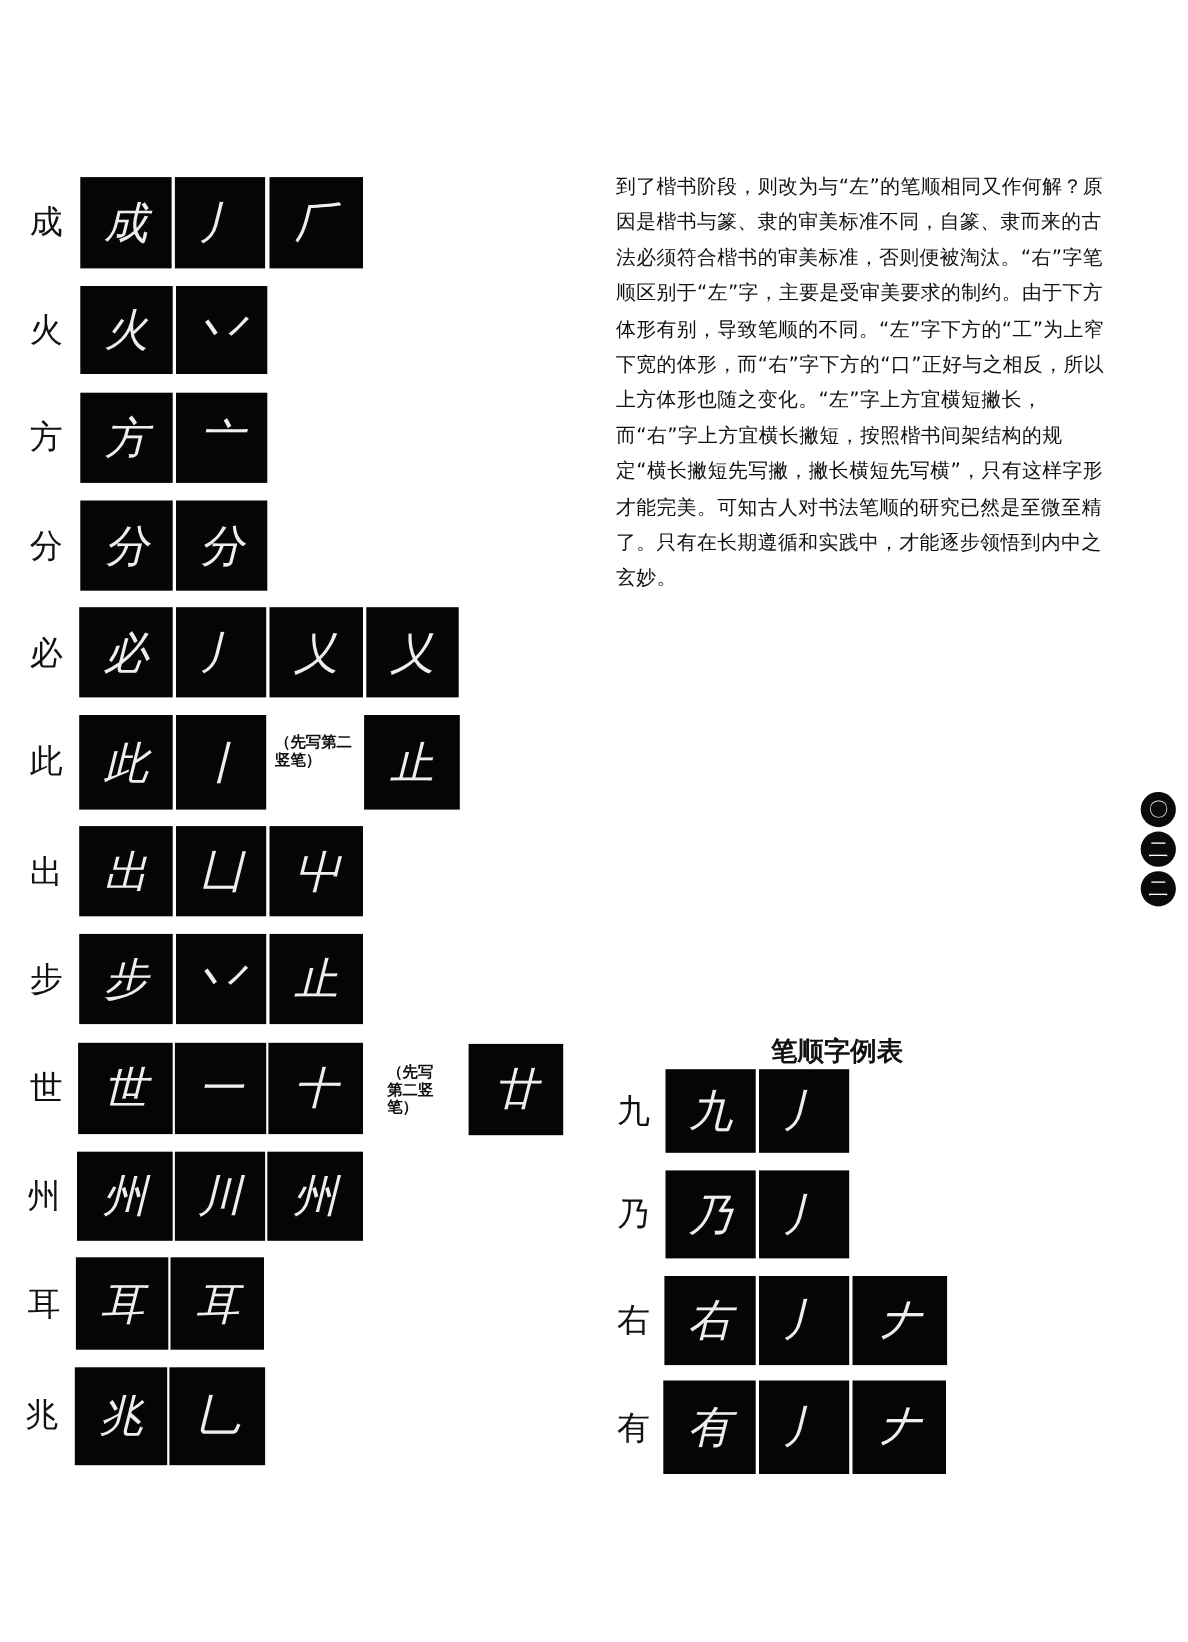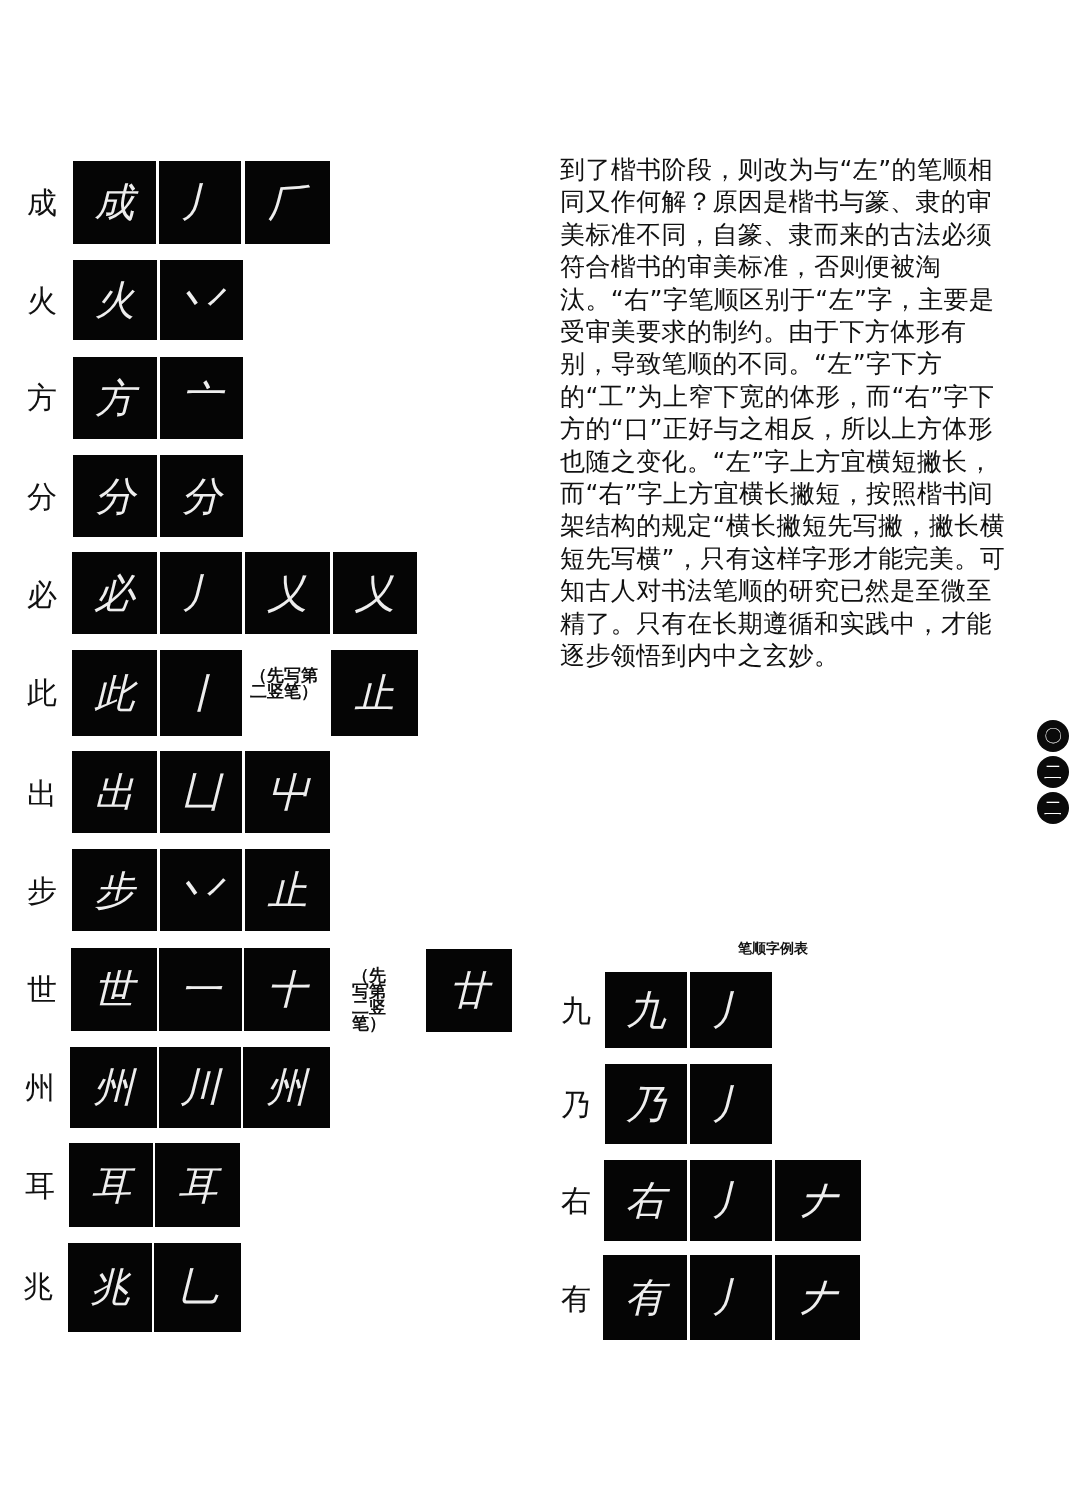--- a/index.html
+++ b/index.html
@@ -1,27 +1,27 @@
 <!DOCTYPE html>
 <html><head>
 <meta charset="utf-8">
 <style>
   html, body { margin:0; padding:0; background:#ffffff; }
   body { width:1080px; height:1493px; position:relative; overflow:hidden;
          font-family:"DejaVu Serif","Liberation Serif",serif; color:#111; }
   .label { position:absolute; font-size:30px; line-height:30px; width:40px; text-align:center; color:#111; }
   .cell { position:absolute; background:#050505; color:#eee; display:flex; align-items:center; justify-content:center;
           font-family:"DejaVu Serif",serif; font-size:40px; font-style:italic; overflow:hidden; }
-  .note { position:absolute; font-family:"DejaVu Sans","Liberation Sans",sans-serif; font-weight:bold; font-size:17px; line-height:16px; color:#111; }
+  .note { position:absolute; font-family:"DejaVu Sans","Liberation Sans",sans-serif; font-weight:bold; font-size:14px; line-height:16px; color:#111; }
   .para { position:absolute; left:560px; width:450px; font-family:"DejaVu Sans","Liberation Sans",sans-serif;
-          font-size:25px; line-height:32.4px; color:#111; letter-spacing:0.4px; }
+          font-size:18px; line-height:32.4px; color:#111; letter-spacing:0.4px; }
   .para p { margin:0; text-indent:0; }
   .para p.indent { text-indent:2em; }
-  .tbl-title { position:absolute; left:548px; width:450px; top:940px; text-align:center;
-               font-family:Liberation Sans, sans-serif; font-weight:bold; font-size:14px; }
+  .tbl-title { position:absolute; left:536px; width:450px; top:940px; text-align:center;
+               font-family:Liberation Sans, sans-serif; font-weight:bold; font-size:24px; }
   .page-num { position:absolute; left:1037px; top:720px; width:32px; display:flex; flex-direction:column; gap:4px; }
   .page-num span { width:32px; height:32px; border-radius:50%; background:#0a0a0a; color:#fff;
                    display:flex; align-items:center; justify-content:center; font-size:18px;
                    font-family:"DejaVu Sans",sans-serif; }
 </style>
 </head>
 <body>
 
 <div>
 

